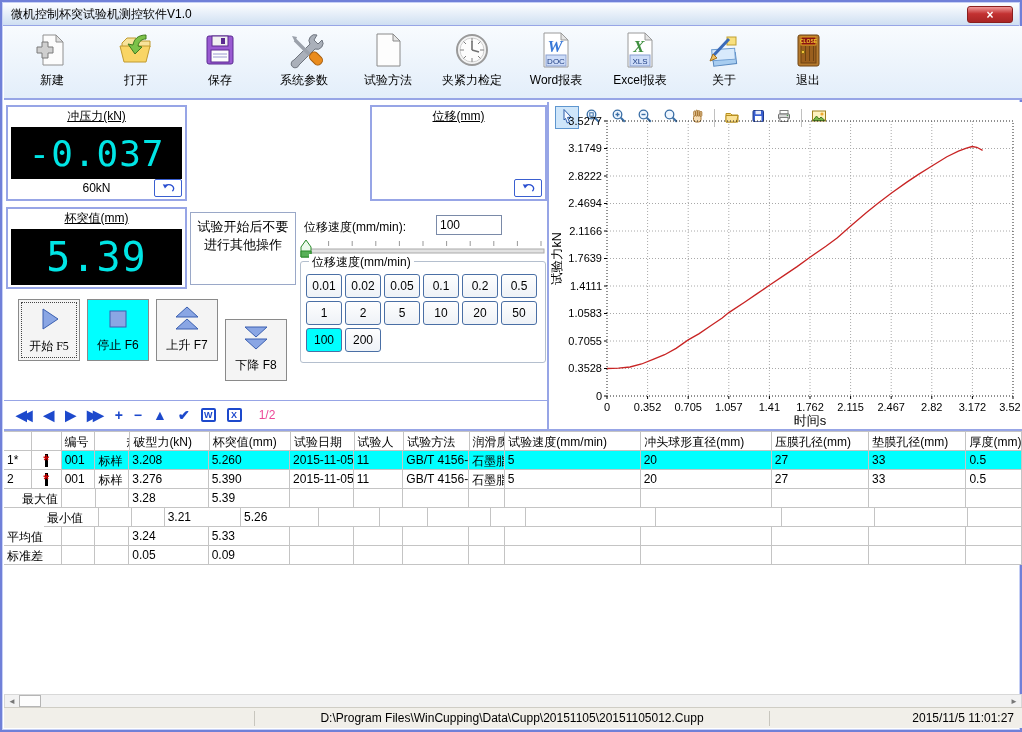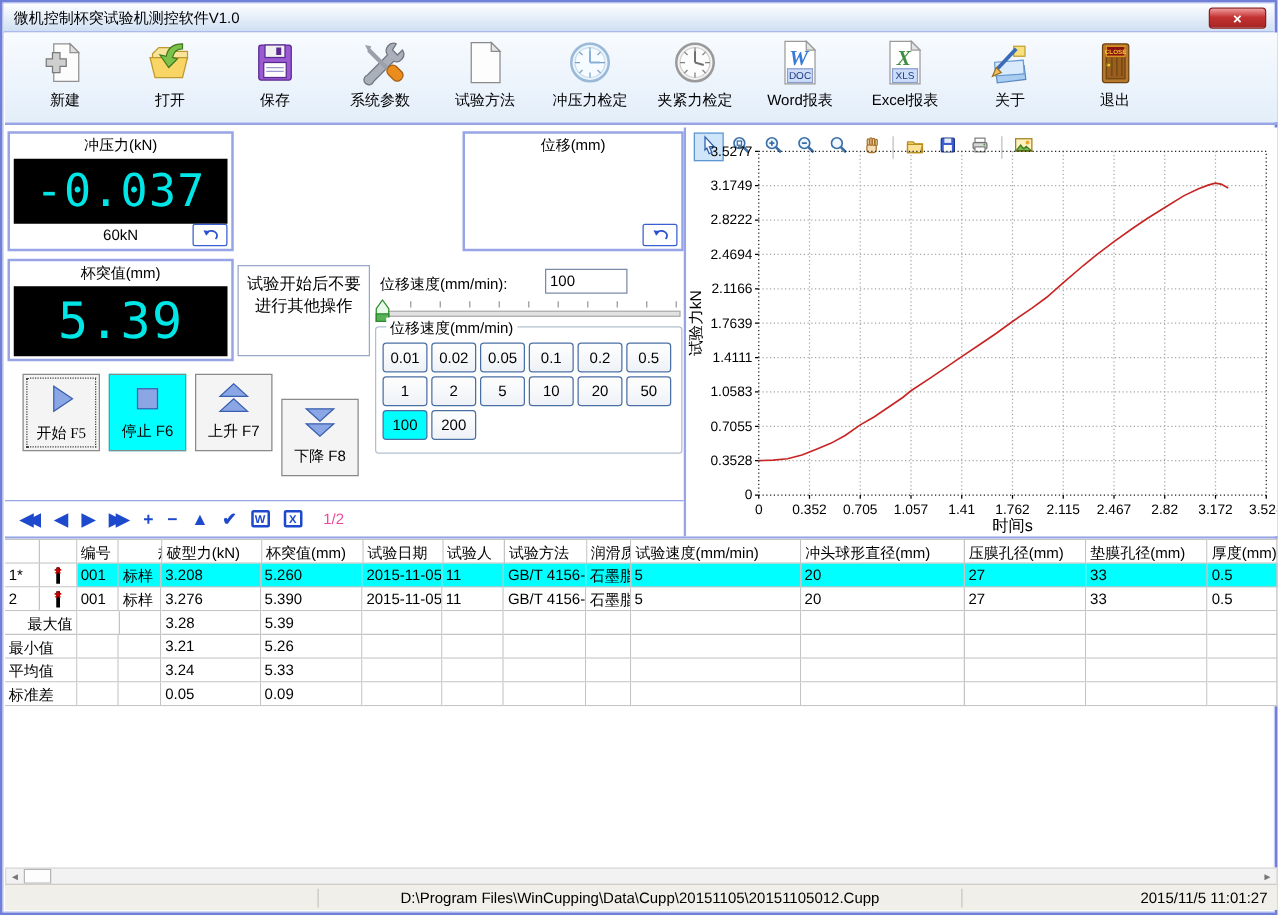--- a/index.html
+++ b/index.html
@@ -16,21 +16,21 @@
     background:linear-gradient(#f8fbfe,#e3eefa);border-bottom:2px solid #97a5e6;display:flex;align-items:flex-start;padding:4px 0 0 6px;box-sizing:border-box;}
   .tb-item{width:84px;display:flex;flex-direction:column;align-items:center;}
   .tb-ico{width:40px;height:40px;}
   .tb-ico svg{width:40px;height:40px;display:block;}
   .tb-label{margin-top:2px;white-space:nowrap;}
   
   .top-region{position:absolute;left:2px;top:100px;width:1018px;height:327px;border-bottom:2px solid #97a5e6;}
   .left-panel{position:absolute;left:0;top:0;width:543px;height:327px;border-right:2px solid #97a5e6;background:#fff;}
   
   .dpanel{position:absolute;border:2px solid #97a5e6;background:#fff;box-sizing:border-box;}
-  .dhead{height:20px;line-height:19px;text-align:center;}
+  .dhead{height:20px;line-height:19px;text-align:center;text-decoration:underline;}
   .dlcd{position:absolute;left:3px;right:3px;top:20px;height:52px;background:#000;
     color:#00e5e5;font-family:"DejaVu Sans Mono",monospace;font-size:36px;letter-spacing:1px;
     display:flex;align-items:center;justify-content:center;}
   .dfoot{position:absolute;left:0;right:0;bottom:0;height:20px;text-align:center;line-height:18px;}
   .undo-btn{position:absolute;right:3px;bottom:2px;width:26px;height:16px;border:1px solid #3a5fd0;border-radius:2px;
     background:#fff;display:flex;align-items:center;justify-content:center;}
   .undo-btn svg{width:14px;height:11px;}
   .cup .dlcd{height:56px;font-size:40px;}
   
   .warnbox{position:absolute;left:186px;top:110px;width:106px;height:73px;border:1px solid #9aa8c8;background:#fff;
@@ -153,41 +153,20 @@
         <span class="tb-label">系统参数</span>
       </div>
       <div class="tb-item">
         <span class="tb-ico">
           <svg viewBox="0 0 40 40">
             <path d="M9,4 h16 l7,7 v25 H9 z" fill="#fdfdfd" stroke="#8a8a8a"></path>
             <path d="M25,4 l7,7 h-7 z" fill="#e6e6e6" stroke="#8a8a8a"></path>
           </svg>
         </span>
         <span class="tb-label">试验方法</span>
-      </div>
-      <div class="tb-item">
-        <span class="tb-ico">
-          <svg viewBox="0 0 40 40">
-            <circle cx="20" cy="20" r="15" fill="#eaf4fc" stroke="#9ab8d8" stroke-width="2"></circle>
-            <circle cx="20" cy="20" r="12" fill="#f6fbff" stroke="#c8dcee"></circle>
-            <g stroke="#7aa0c8">
-              <line x1="20" y1="8" x2="20" y2="12"></line>
-              <line x1="20" y1="28" x2="20" y2="32"></line>
-              <line x1="8" y1="20" x2="12" y2="20"></line>
-              <line x1="28" y1="20" x2="32" y2="20"></line>
-              <line x1="11.5" y1="11.5" x2="14" y2="14"></line>
-              <line x1="26" y1="26" x2="28.5" y2="28.5"></line>
-              <line x1="28.5" y1="11.5" x2="26" y2="14"></line>
-              <line x1="14" y1="26" x2="11.5" y2="28.5"></line>
-            </g>
-            <line x1="20" y1="20" x2="20" y2="11" stroke="#88b0d8" stroke-width="1.6"></line>
-            <line x1="20" y1="20" x2="28" y2="20" stroke="#88b0d8" stroke-width="1.6"></line>
-          </svg>
-        </span>
-        <span class="tb-label">冲压力检定</span>
       </div>
       <div class="tb-item">
         <span class="tb-ico">
           <svg viewBox="0 0 40 40">
             <circle cx="20" cy="20" r="15" fill="#f4f4f4" stroke="#9a9a9a" stroke-width="2"></circle>
             <circle cx="20" cy="20" r="12" fill="#fcfcfc" stroke="#d0d0d0"></circle>
             <g stroke="#808080">
               <line x1="20" y1="8" x2="20" y2="12"></line>
               <line x1="20" y1="28" x2="20" y2="32"></line>
               <line x1="8" y1="20" x2="12" y2="20"></line>
@@ -598,21 +577,21 @@
         <div class="tcell" style="width: 50px;"></div>
         <div class="tcell" style="width: 66px;"></div>
         <div class="tcell" style="width: 36px;"></div>
         <div class="tcell" style="width: 137px;"></div>
         <div class="tcell" style="width: 132px;"></div>
         <div class="tcell" style="width: 98px;"></div>
         <div class="tcell" style="width: 98px;"></div>
         <div class="tcell" style="width: 56px;"></div>
       </div>
       <div class="trow">
-        <div class="tcell" style="width: 58px;">最小值</div>
+        <div class="tcell" style="width: 58px; margin-left: 40px;">最小值</div>
         <div class="tcell" style="width: 34px;"></div>
         <div class="tcell" style="width: 34px;"></div>
         <div class="tcell" style="width: 80px;">3.21</div>
         <div class="tcell" style="width: 82px;">5.26</div>
         <div class="tcell" style="width: 64px;"></div>
         <div class="tcell" style="width: 50px;"></div>
         <div class="tcell" style="width: 66px;"></div>
         <div class="tcell" style="width: 36px;"></div>
         <div class="tcell" style="width: 137px;"></div>
         <div class="tcell" style="width: 132px;"></div>

